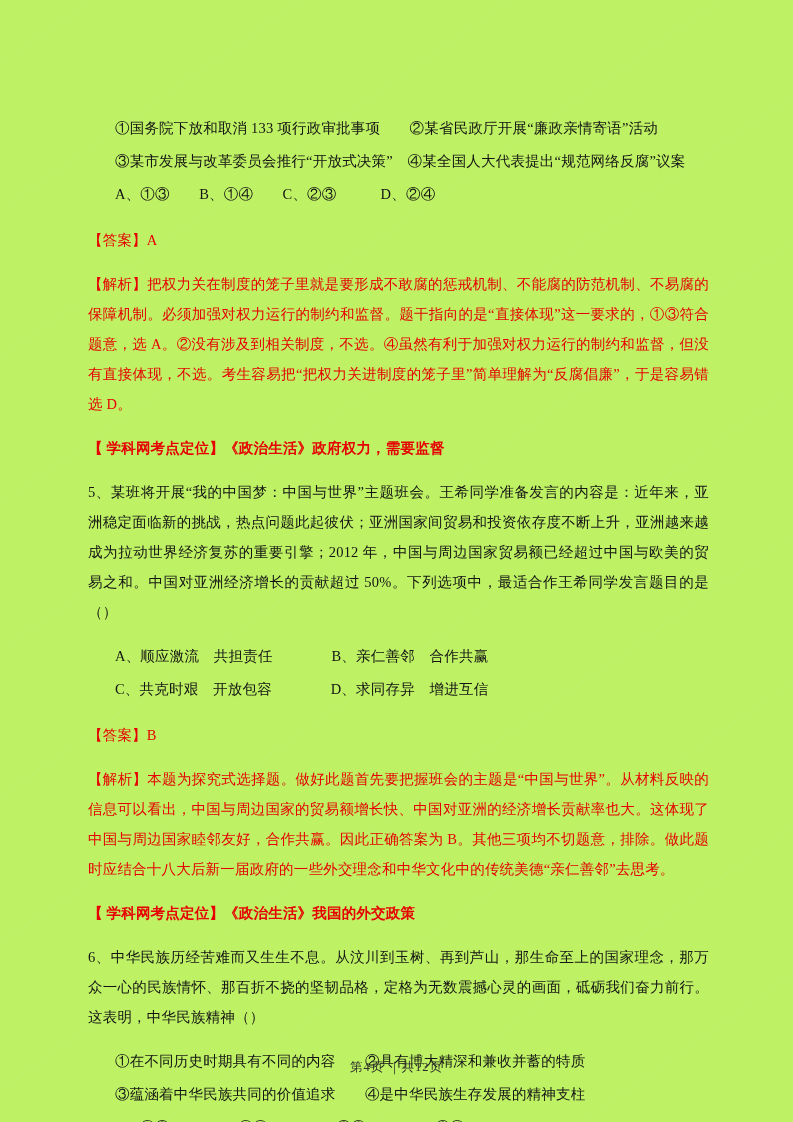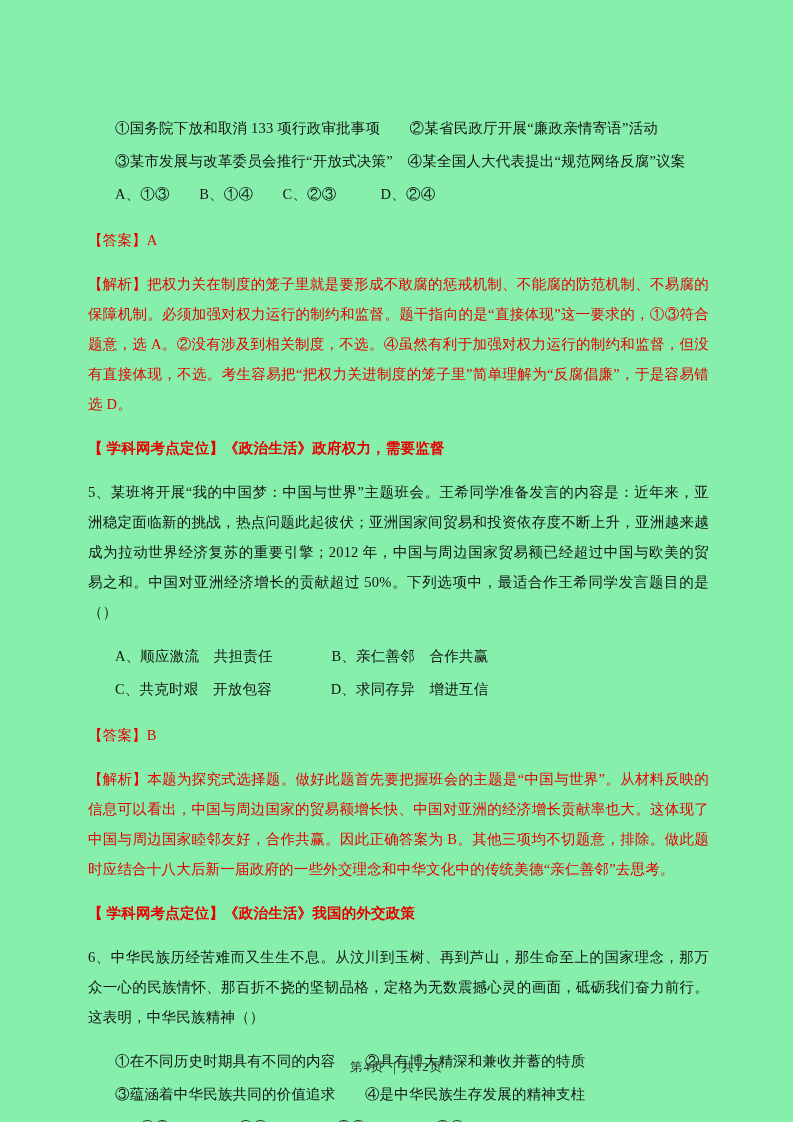--- a/index.html
+++ b/index.html
@@ -2,21 +2,21 @@
 <html style="--accent-red: #e60000; --text-black: #141414;"><head>
 <meta charset="utf-8">
 <style>
   * { margin: 0; padding: 0; box-sizing: border-box; }
   html, body { background: #ffffff; }
   .page {
     position: relative;
     width: 793px;
     height: 1122px;
     margin: 0 auto;
-    background: #86efac;
+    background: #bef264;
     font-family: "Liberation Serif", "DejaVu Serif", serif;
     color: var(--text-black, #141414);
     font-size: 14.5px;
     overflow: hidden;
   }
   .content {
     padding: 112px 84px 0 88px;
   }
   .block { margin-bottom: 13px; }
   p {

